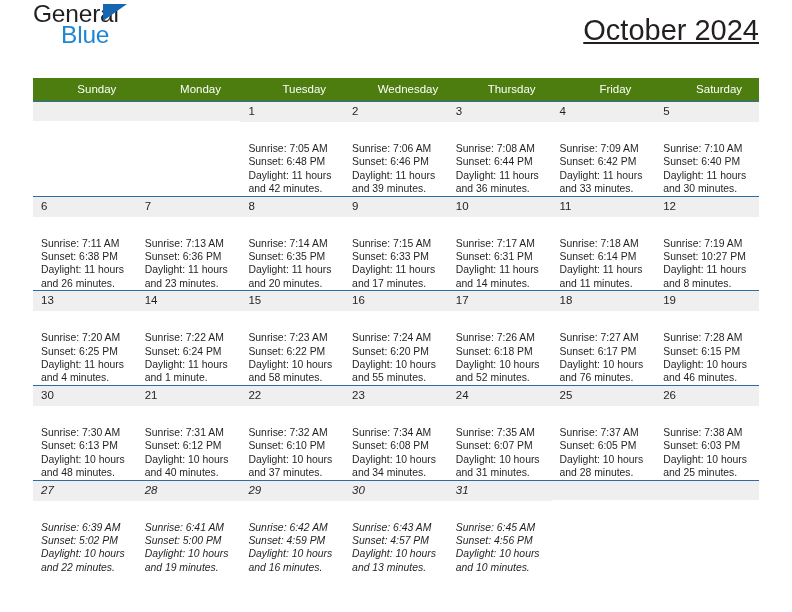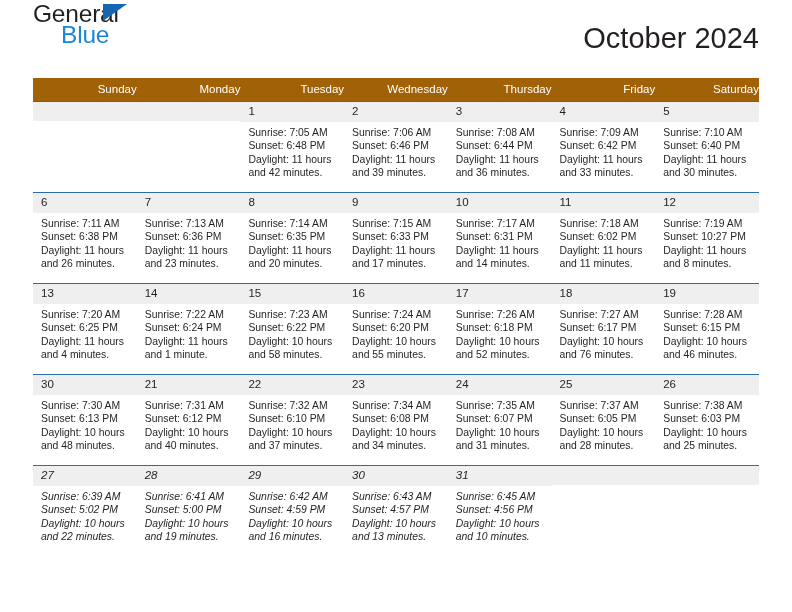--- a/index.html
+++ b/index.html
@@ -58,22 +58,23 @@
     position: absolute;
     left: 28px;
     top: 21px;
     font-size: 24.5px;
     letter-spacing: -0.2px;
     color: #1f86d4;
     font-family: Liberation Sans, sans-serif;
   }
 
   .titles {
-    margin-top: 20px;
+    margin-top: 12px;
     text-align: center;
+    text-decoration: underline;
   }
   .cal-title {
     font-size: 29px;
     font-weight: normal;
     color: #231f20;
     line-height: 36px;
     white-space: nowrap;
   }
   .cal-subtitle {
     font-size: 14.5px;
@@ -84,25 +85,25 @@
     white-space: nowrap;
   }
 
   
   .calendar {
     width: 726px;
     border-collapse: collapse;
     table-layout: fixed;
   }
   .dow-row th {
-    background: #a16207;
+    background: #4d7c0f;
     color: #ffffff;
     font-size: 11.5px;
     font-weight: normal;
-    text-align: right;
+    text-align: center;
     padding: 5px 0 6px 24px;
     border: none;
   }
   .week-row td {
     border-top: 1.3px solid #2b6cab;
     padding: 0;
     vertical-align: top;
     height: 90px;
     background: #ffffff;
   }
@@ -115,21 +116,21 @@
     font-size: 11.5px;
     color: #231f20;
     padding: 3px 0 4px 8px;
     min-height: 12px;
     line-height: 13px;
   }
   .daynum.empty {
     color: transparent;
   }
   .details {
-    padding: 4px 6px 0 8px;
+    padding: 20px 6px 0 8px;
     font-size: 10.4px;
     line-height: 13.4px;
     color: #231f20;
   }
   .details div {
     white-space: nowrap;
   }
 </style>
 </head>
 <body>
@@ -259,21 +260,21 @@
               <div>Sunrise: 7:17 AM</div>
               <div>Sunset: 6:31 PM</div>
               <div>Daylight: 11 hours</div>
               <div>and 14 minutes.</div>
             </div>
           </td>
           <td>
             <div class="daynum">11</div>
             <div class="details">
               <div>Sunrise: 7:18 AM</div>
-              <div>Sunset: 6:02 PM</div>
+              <div>Sunset: 6:14 PM</div>
               <div>Daylight: 11 hours</div>
               <div>and 11 minutes.</div>
             </div>
           </td>
           <td>
             <div class="daynum">12</div>
             <div class="details">
               <div>Sunrise: 7:19 AM</div>
               <div>Sunset: 10:27 PM</div>
               <div>Daylight: 11 hours</div>

